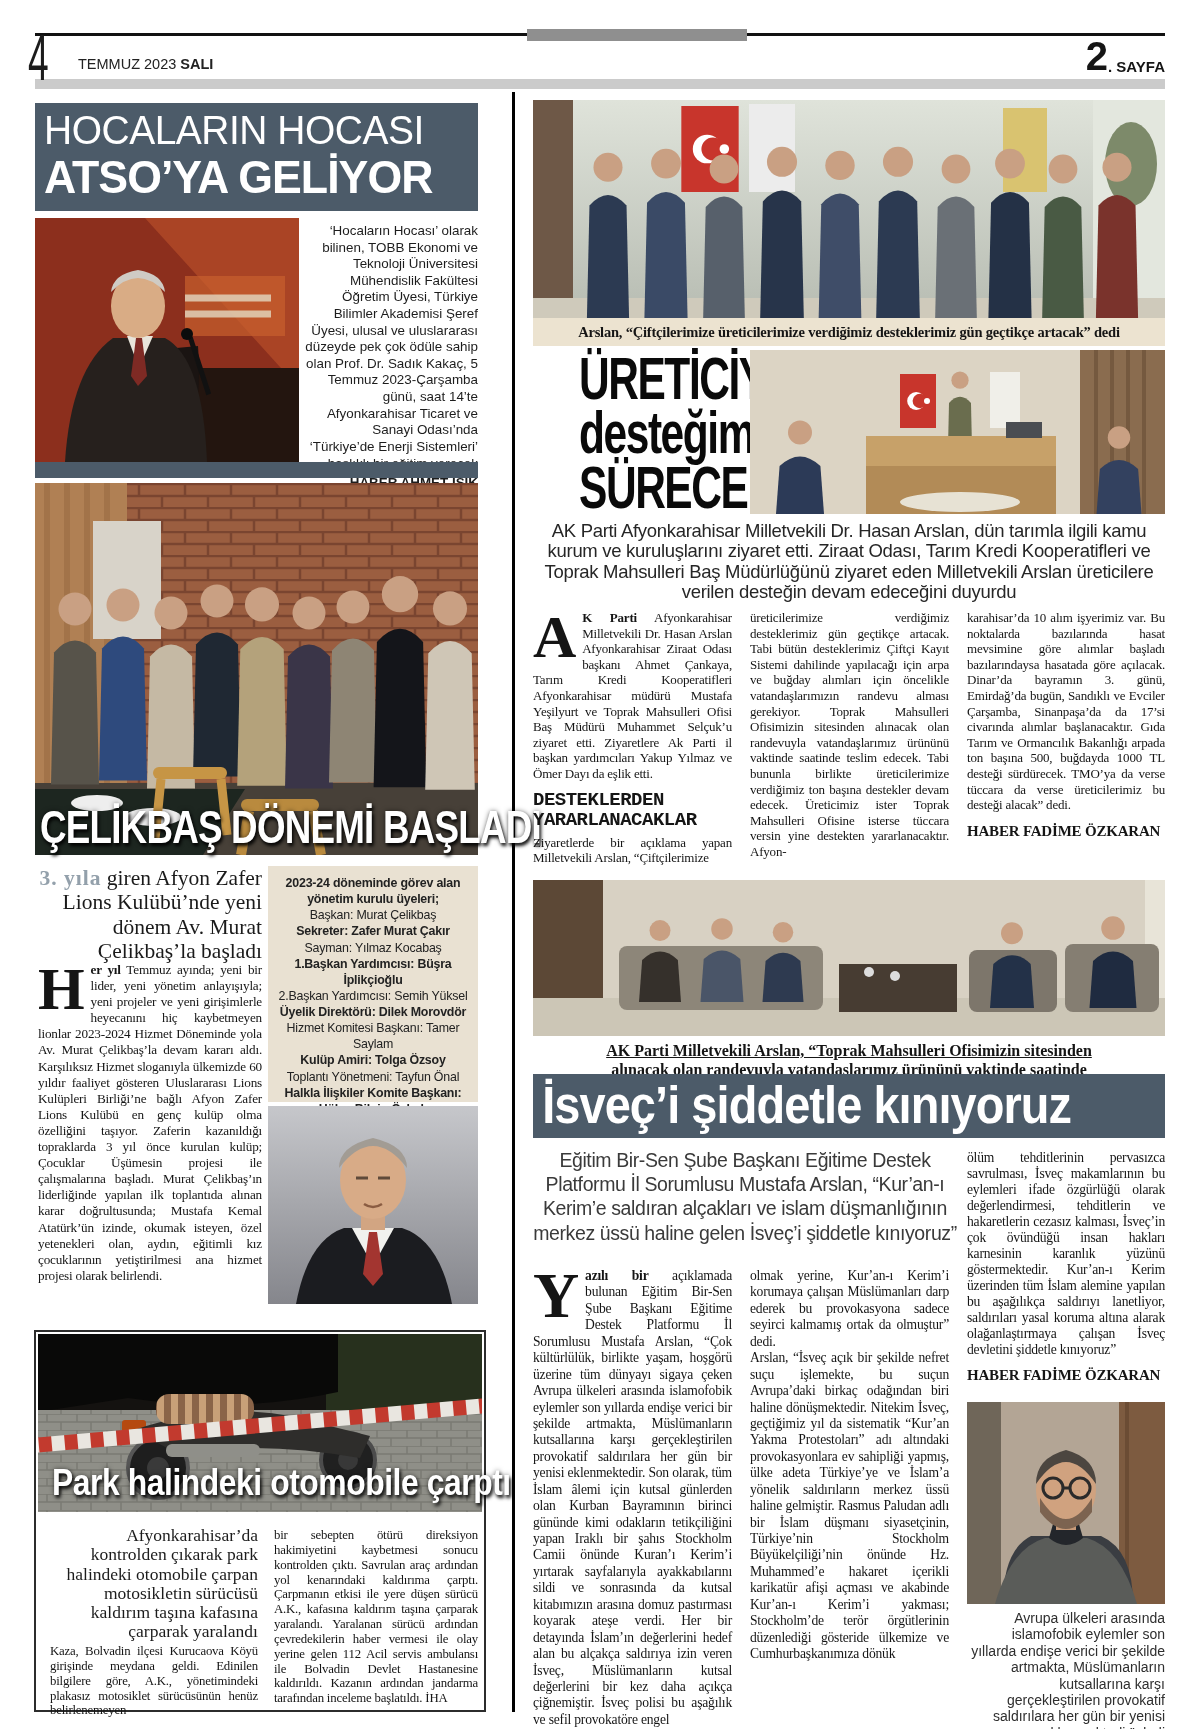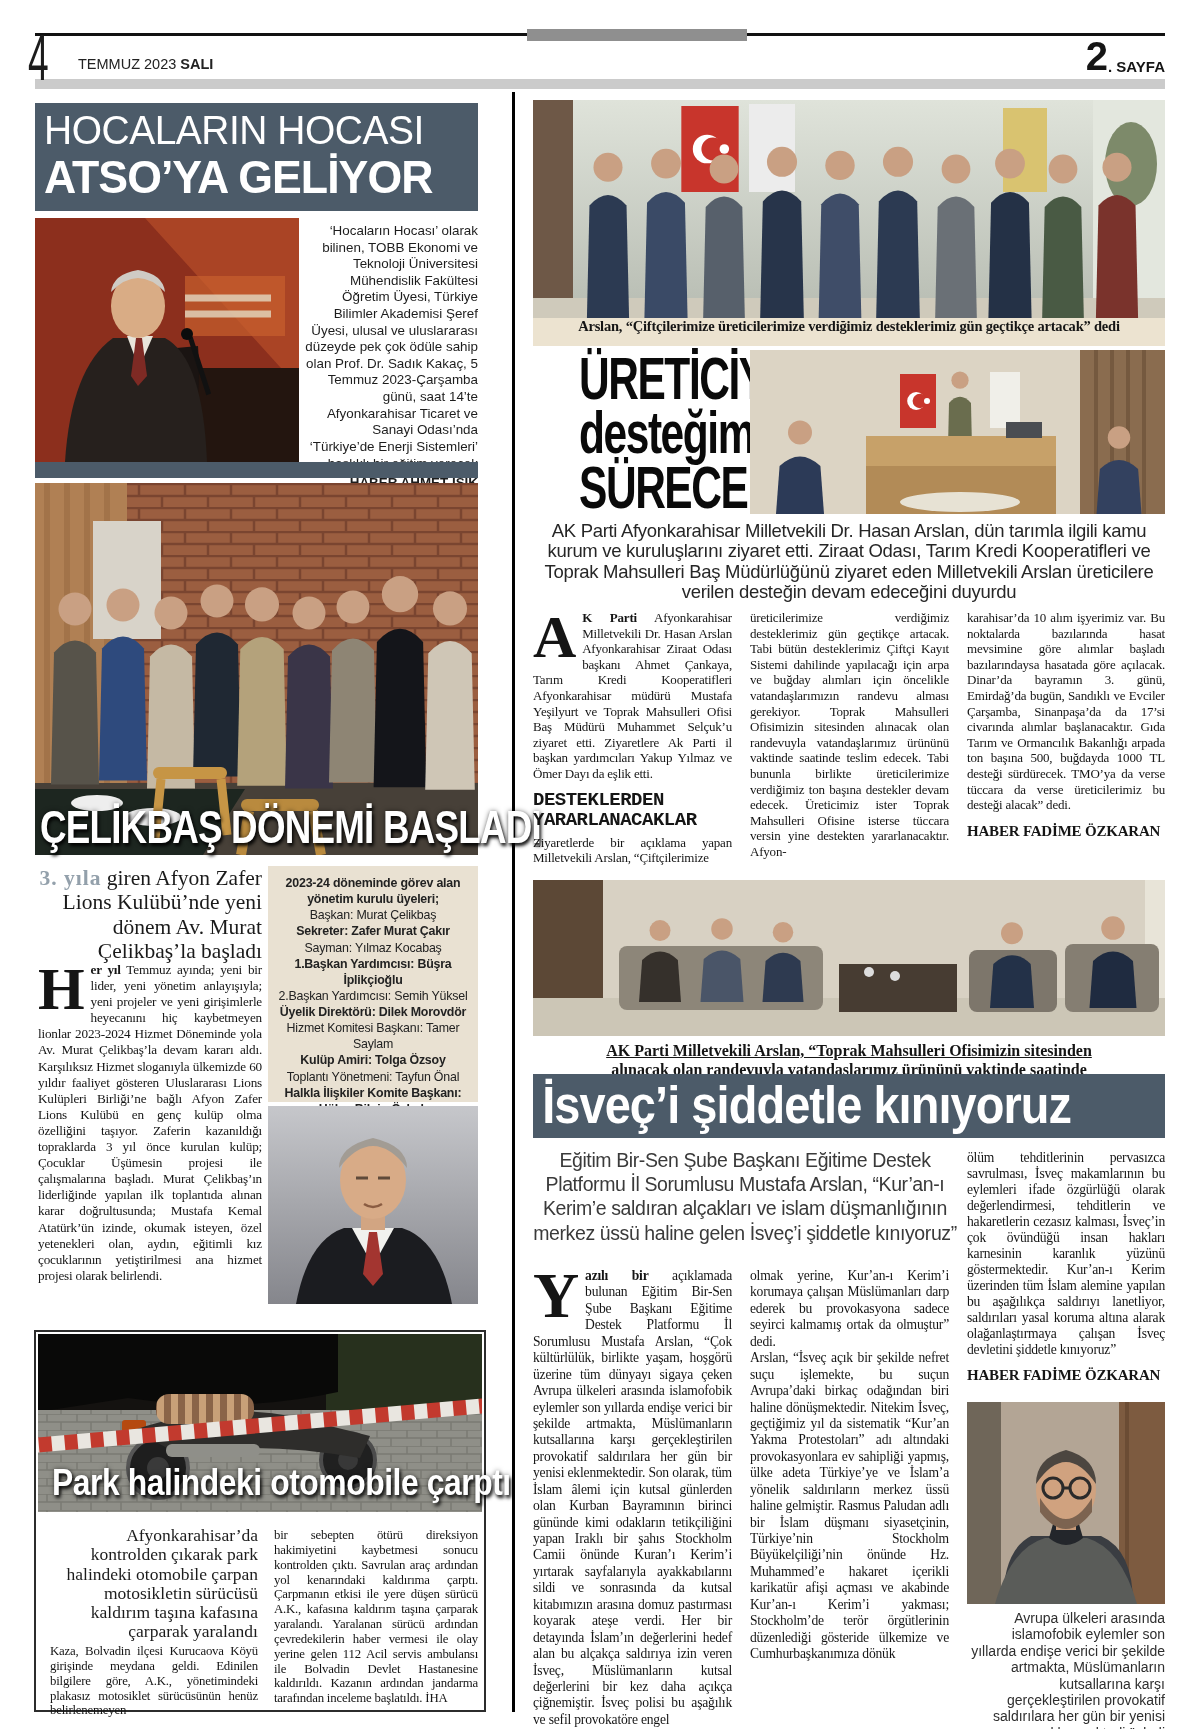--- a/index.html
+++ b/index.html
@@ -224,21 +224,21 @@
         <use href="#person" x="162" y="52" width="58" height="170" style="color:#57606b"></use>
         <use href="#person" x="220" y="44" width="58" height="178" style="color:#27344a"></use>
         <use href="#person" x="278" y="48" width="58" height="174" style="color:#3f4d68"></use>
         <use href="#person" x="336" y="44" width="58" height="178" style="color:#2c3a52"></use>
         <use href="#person" x="394" y="52" width="58" height="170" style="color:#6a7076"></use>
         <use href="#person" x="448" y="46" width="58" height="176" style="color:#243146"></use>
         <use href="#person" x="502" y="52" width="56" height="170" style="color:#495a44"></use>
         <use href="#person" x="556" y="50" width="56" height="172" style="color:#7a332c"></use>
       </svg>
     </div>
-    <div class="abs serif" style="left:533px;top:318px;width:632px;height:28px;background:var(--beige);display:flex;justify-content:center;">
+    <div class="abs serif" style="left:533px;top:318px;width:632px;height:28px;background:var(--beige);display:flex;align-items:center;justify-content:center;">
       <span class="b" style="font-size:14.5px;letter-spacing:-0.2px;">Arslan, “Çiftçilerimize üreticilerimize verdiğimiz desteklerimiz gün geçtikçe artacak” dedi</span>
     </div>
     <div class="abs" style="left:533px;top:352px;width:216px;margin-left:46px;">
       <div class="sans b nowrap" style="font-size:59px;letter-spacing:-2px;transform:scaleX(.72);transform-origin:left top;line-height:.92;color:#0a0a0a;">ÜRETİCİYE</div>
       <div class="sans b nowrap" style="font-size:59px;letter-spacing:-2px;transform:scaleX(.72);transform-origin:left top;line-height:.92;color:#0a0a0a;">desteğimiz</div>
       <div class="sans b nowrap" style="font-size:59px;letter-spacing:-2px;transform:scaleX(.72);transform-origin:left top;line-height:.92;color:#0a0a0a;">SÜRECEK</div>
     </div>
     <div class="abs photo" style="left:750px;top:350px;width:415px;height:164px;">
       <svg viewBox="0 0 415 164" preserveAspectRatio="none">
         <rect width="415" height="164" fill="#dcd4c4"></rect>

